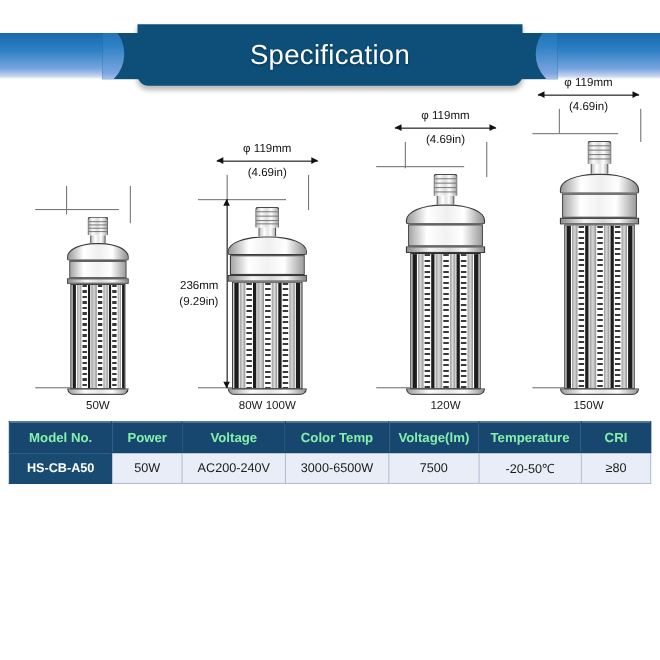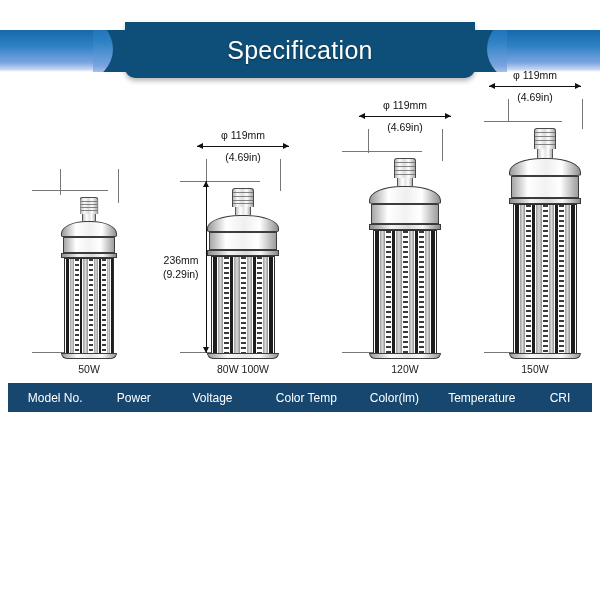--- a/index.html
+++ b/index.html
@@ -165,21 +165,21 @@
     border-collapse: collapse;
     table-layout: fixed;
   }
   .spec-table th, .spec-table td {
     height: 28px; text-align: center; vertical-align: middle;
     font-size: 11.5px; color: #1b1b1b;
     background: #e9edf8;
     border: 1px solid #b4bed6;
   }
   .spec-table th {
-    background: #17476f; color: #ffffff; font-weight: normal;
+    background: #17476f; color: #86efac; font-weight: bold;
     border: 1px solid #17476f; font-size: 12px;
   }
   .spec-table td.model {
     background: #184a72; color: #ffffff; font-weight: bold;
     border: 1px solid #184a72; font-size: 11.5px;
   }
 </style>
 </head>
 <body>
 
@@ -429,22 +429,31 @@
         <col style="width:14.0%">
         <col style="width:16.0%">
         <col style="width:10.8%">
     </colgroup>
     <thead>
       <tr>
         <th>Model No.</th>
         <th>Power</th>
         <th>Voltage</th>
         <th>Color Temp</th>
-        <th>Color(lm)</th>
+        <th>Voltage(lm)</th>
         <th>Temperature</th>
         <th>CRI</th>
       </tr>
     </thead>
     <tbody>
+      <tr>
+        <td class="model">HS-CB-A50</td>
+        <td>50W</td>
+        <td>AC200-240V</td>
+        <td>3000-6500W</td>
+        <td>7500</td>
+        <td>-20-50℃</td>
+        <td>≥80</td>
+      </tr>
     </tbody>
   </table>
 
 </div>
 
 </body></html>

